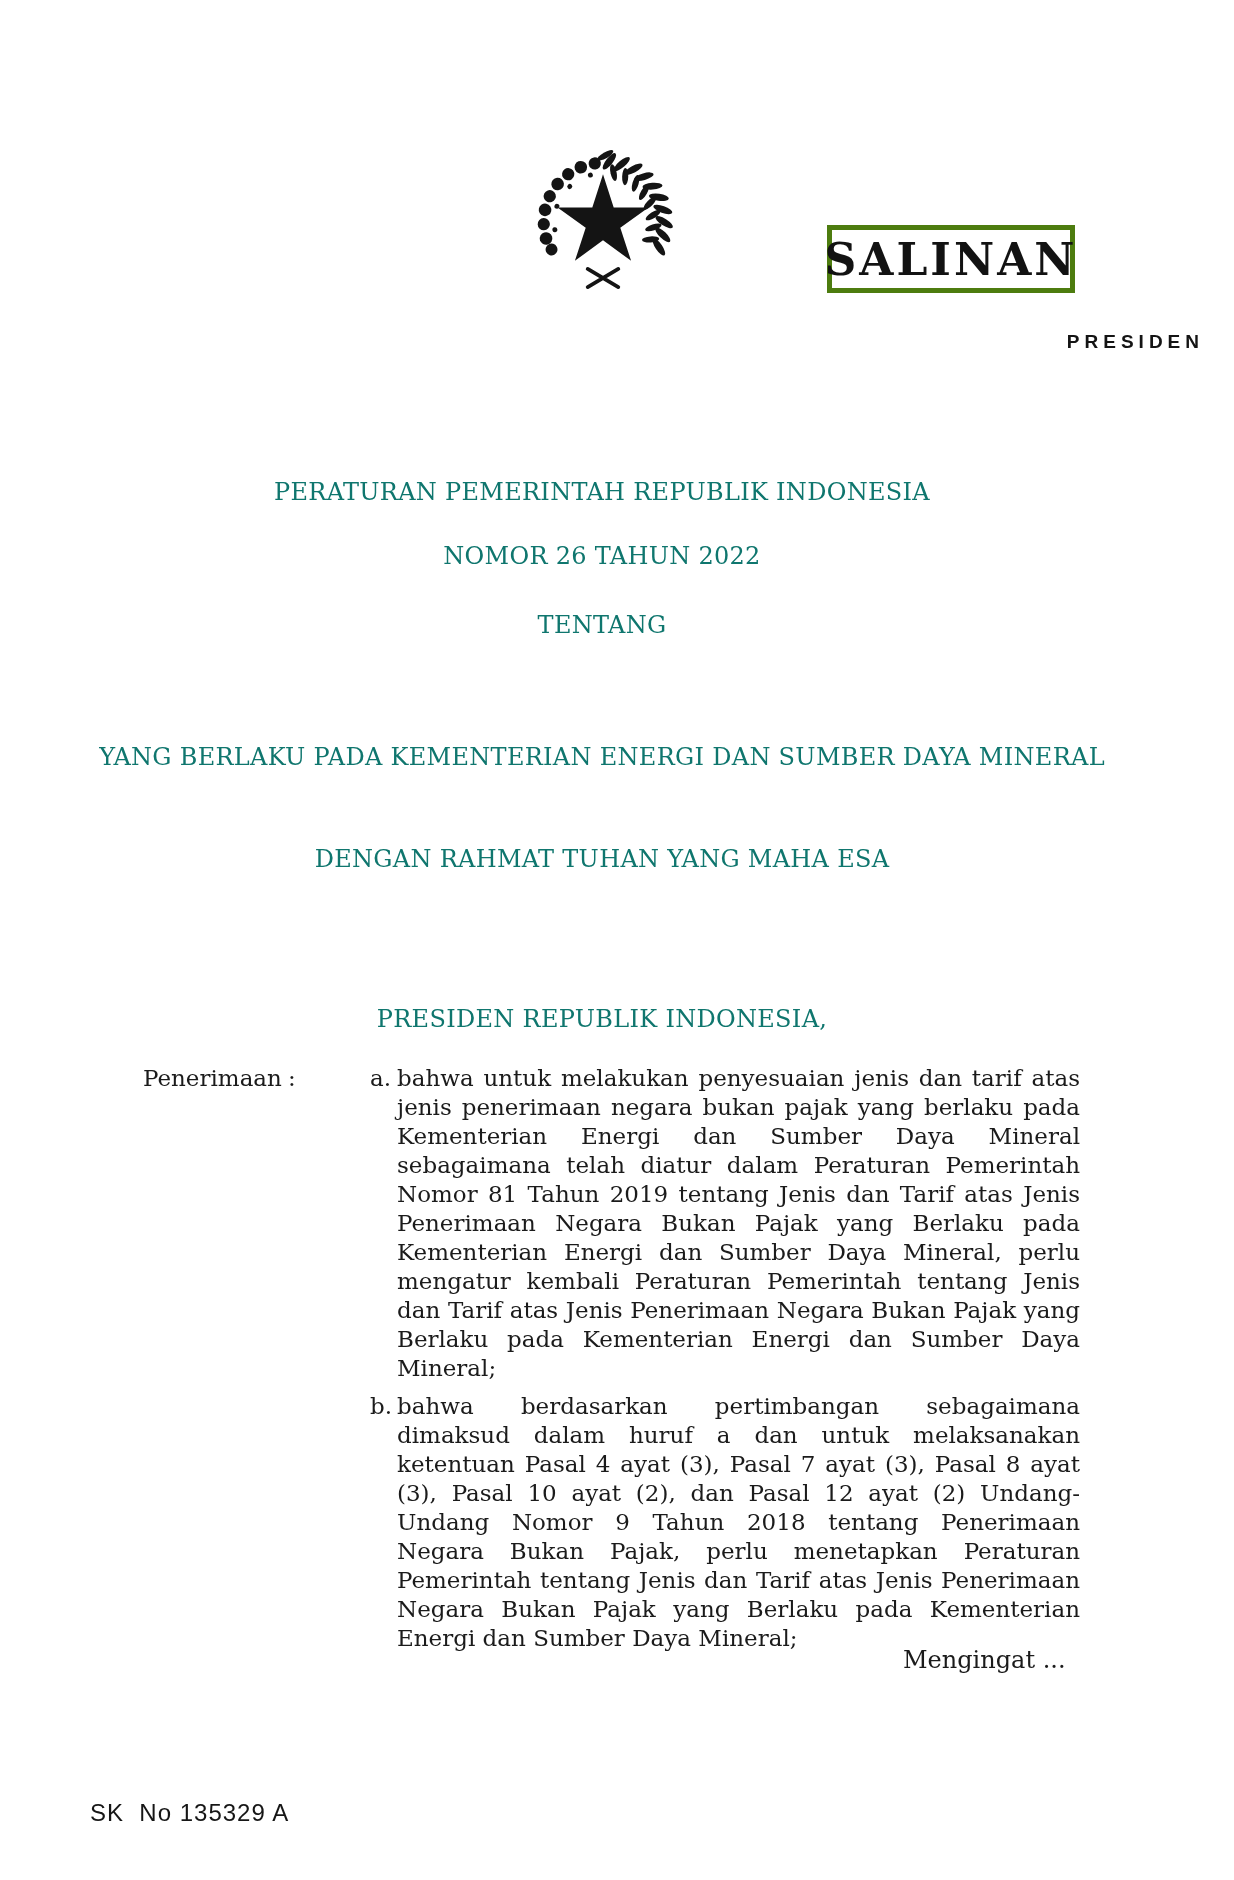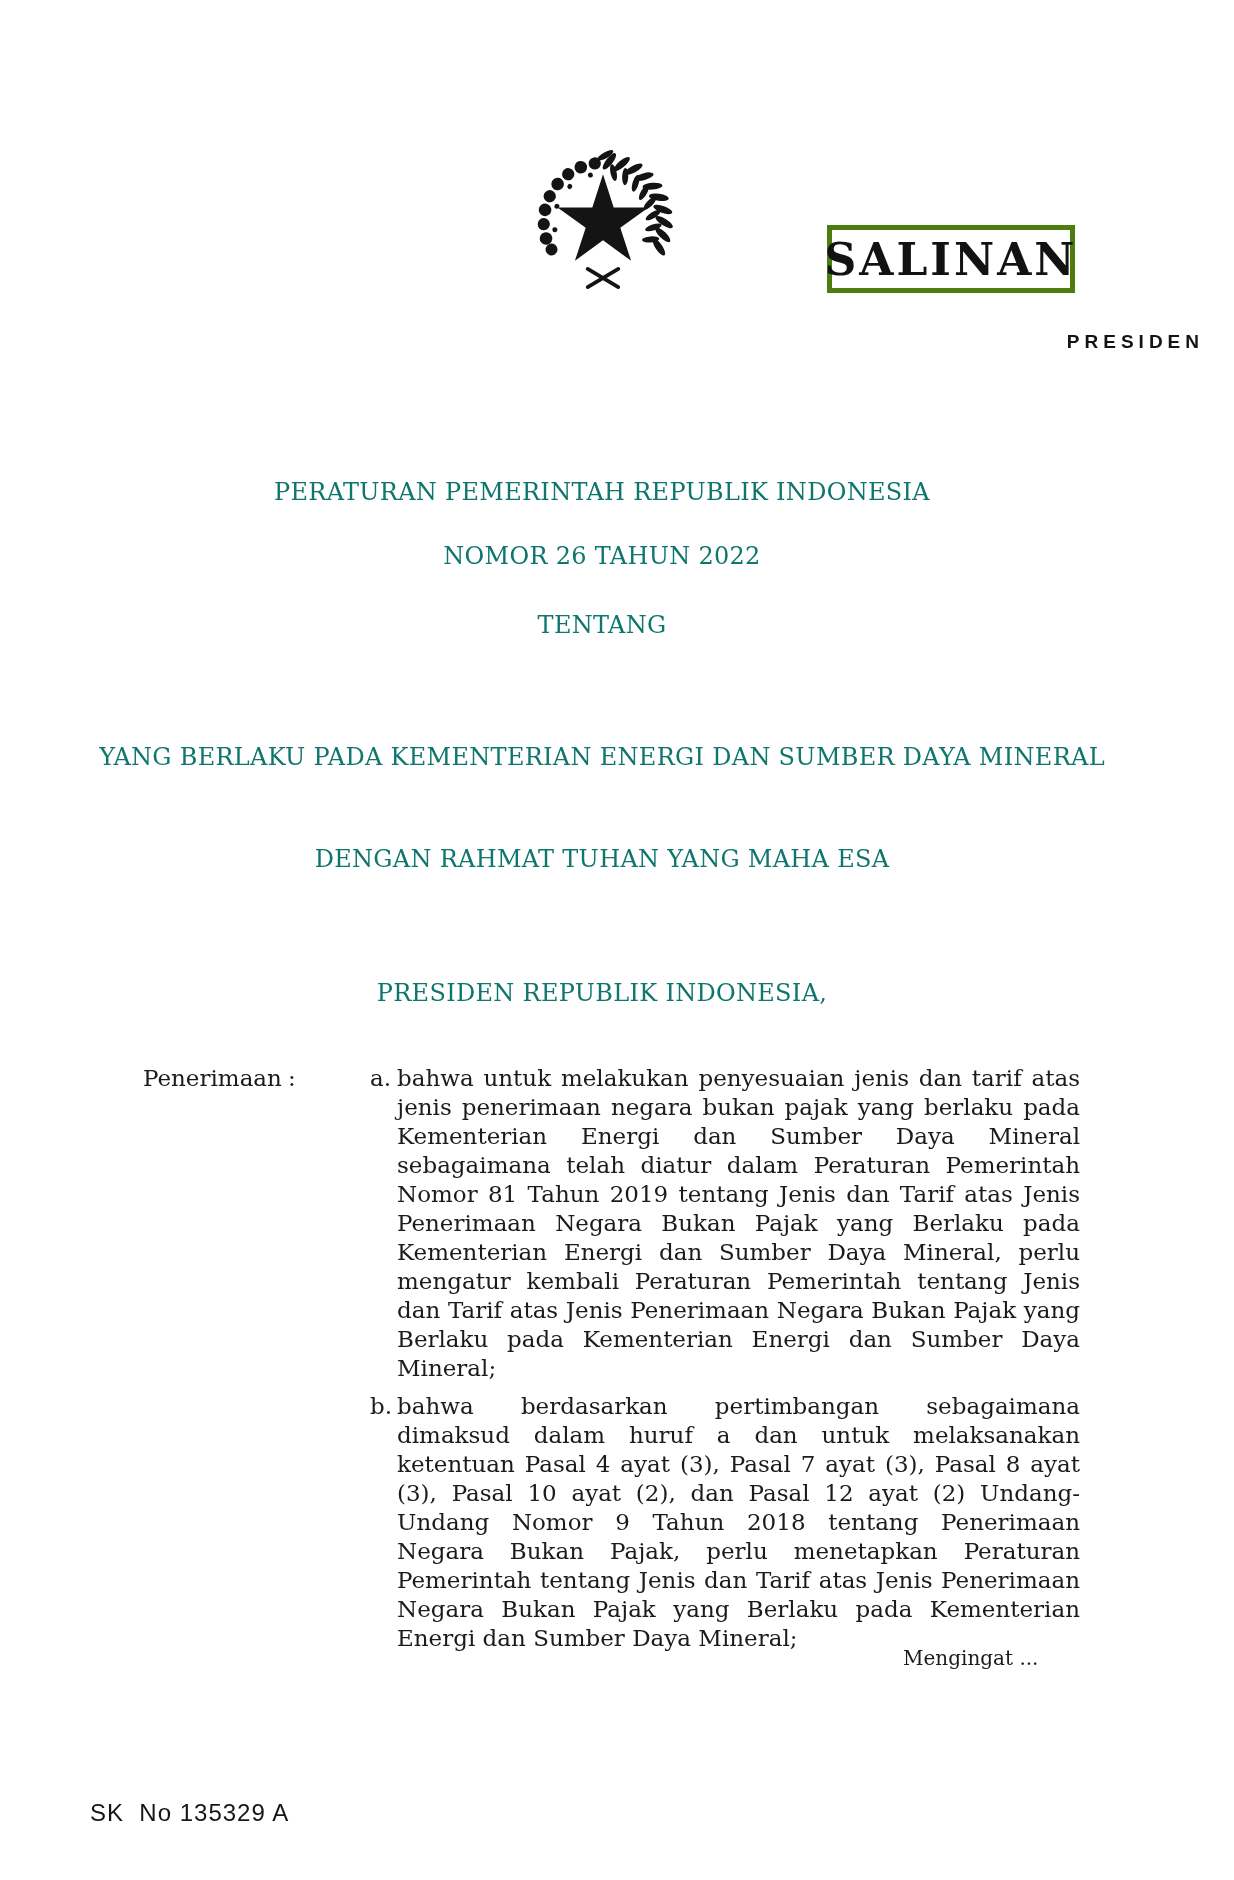--- a/index.html
+++ b/index.html
@@ -47,21 +47,21 @@
   .consider .items{width:100%;}
   .consider .item{
     margin:0;text-align:justify;
     padding-left:27px;text-indent:-27px;
   }
   .consider .item + .item{margin-top:9px;}
   .consider .marker{display:inline-block;width:27px;text-indent:0;}
   
   .continuation{
     position:absolute;left:903px;top:1646px;
-    font-size:20px;white-space:pre;
+    font-size:24px;white-space:pre;
   }
   .footer{
     position:absolute;left:90px;top:1799px;
     font-family:"Liberation Sans", sans-serif;
     font-size:24px;letter-spacing:1px;color:#161616;
     white-space:pre;
     text-align:right;
   }
 </style>
 </head>
@@ -120,21 +120,21 @@
   <div class="letterhead">
     <div class="lh1">PRESIDEN</div>
   </div>
 
   <div class="cline" style="top:479px">PERATURAN PEMERINTAH REPUBLIK INDONESIA</div>
   <div class="cline" style="top:543px">NOMOR 26 TAHUN 2022</div>
   <div class="cline" style="top:612px">TENTANG</div>
   <div class="cline" style="top:744px">YANG BERLAKU PADA KEMENTERIAN ENERGI DAN SUMBER DAYA MINERAL</div>
 
   <div class="cline" style="top:846px">DENGAN RAHMAT TUHAN YANG MAHA ESA</div>
-  <div class="cline" style="top:980px">PRESIDEN REPUBLIK INDONESIA,</div>
+  <div class="cline" style="top:1006px">PRESIDEN REPUBLIK INDONESIA,</div>
 
   <div class="consider">
     <div class="label">Penerimaan</div>
     <div class="colon">:</div>
     <div class="items">
       <p class="item"><span class="marker">a.</span><span>bahwa untuk melakukan penyesuaian jenis dan tarif atas jenis penerimaan negara bukan pajak yang berlaku pada Kementerian Energi dan Sumber Daya Mineral sebagaimana telah diatur dalam Peraturan Pemerintah Nomor 81 Tahun 2019 tentang Jenis dan Tarif atas Jenis Penerimaan Negara Bukan Pajak yang Berlaku pada Kementerian Energi dan Sumber Daya Mineral, perlu mengatur kembali Peraturan Pemerintah tentang Jenis dan Tarif atas Jenis Penerimaan Negara Bukan Pajak yang Berlaku pada Kementerian Energi dan Sumber Daya Mineral;</span></p>
       <p class="item"><span class="marker">b.</span><span>bahwa berdasarkan pertimbangan sebagaimana dimaksud dalam huruf a dan untuk melaksanakan ketentuan Pasal 4 ayat (3), Pasal 7 ayat (3), Pasal 8 ayat (3), Pasal 10 ayat (2), dan Pasal 12 ayat (2) Undang-Undang Nomor 9 Tahun 2018 tentang Penerimaan Negara Bukan Pajak, perlu menetapkan Peraturan Pemerintah tentang Jenis dan Tarif atas Jenis Penerimaan Negara Bukan Pajak yang Berlaku pada Kementerian Energi dan Sumber Daya Mineral;</span></p>
     </div>
   </div>
 

